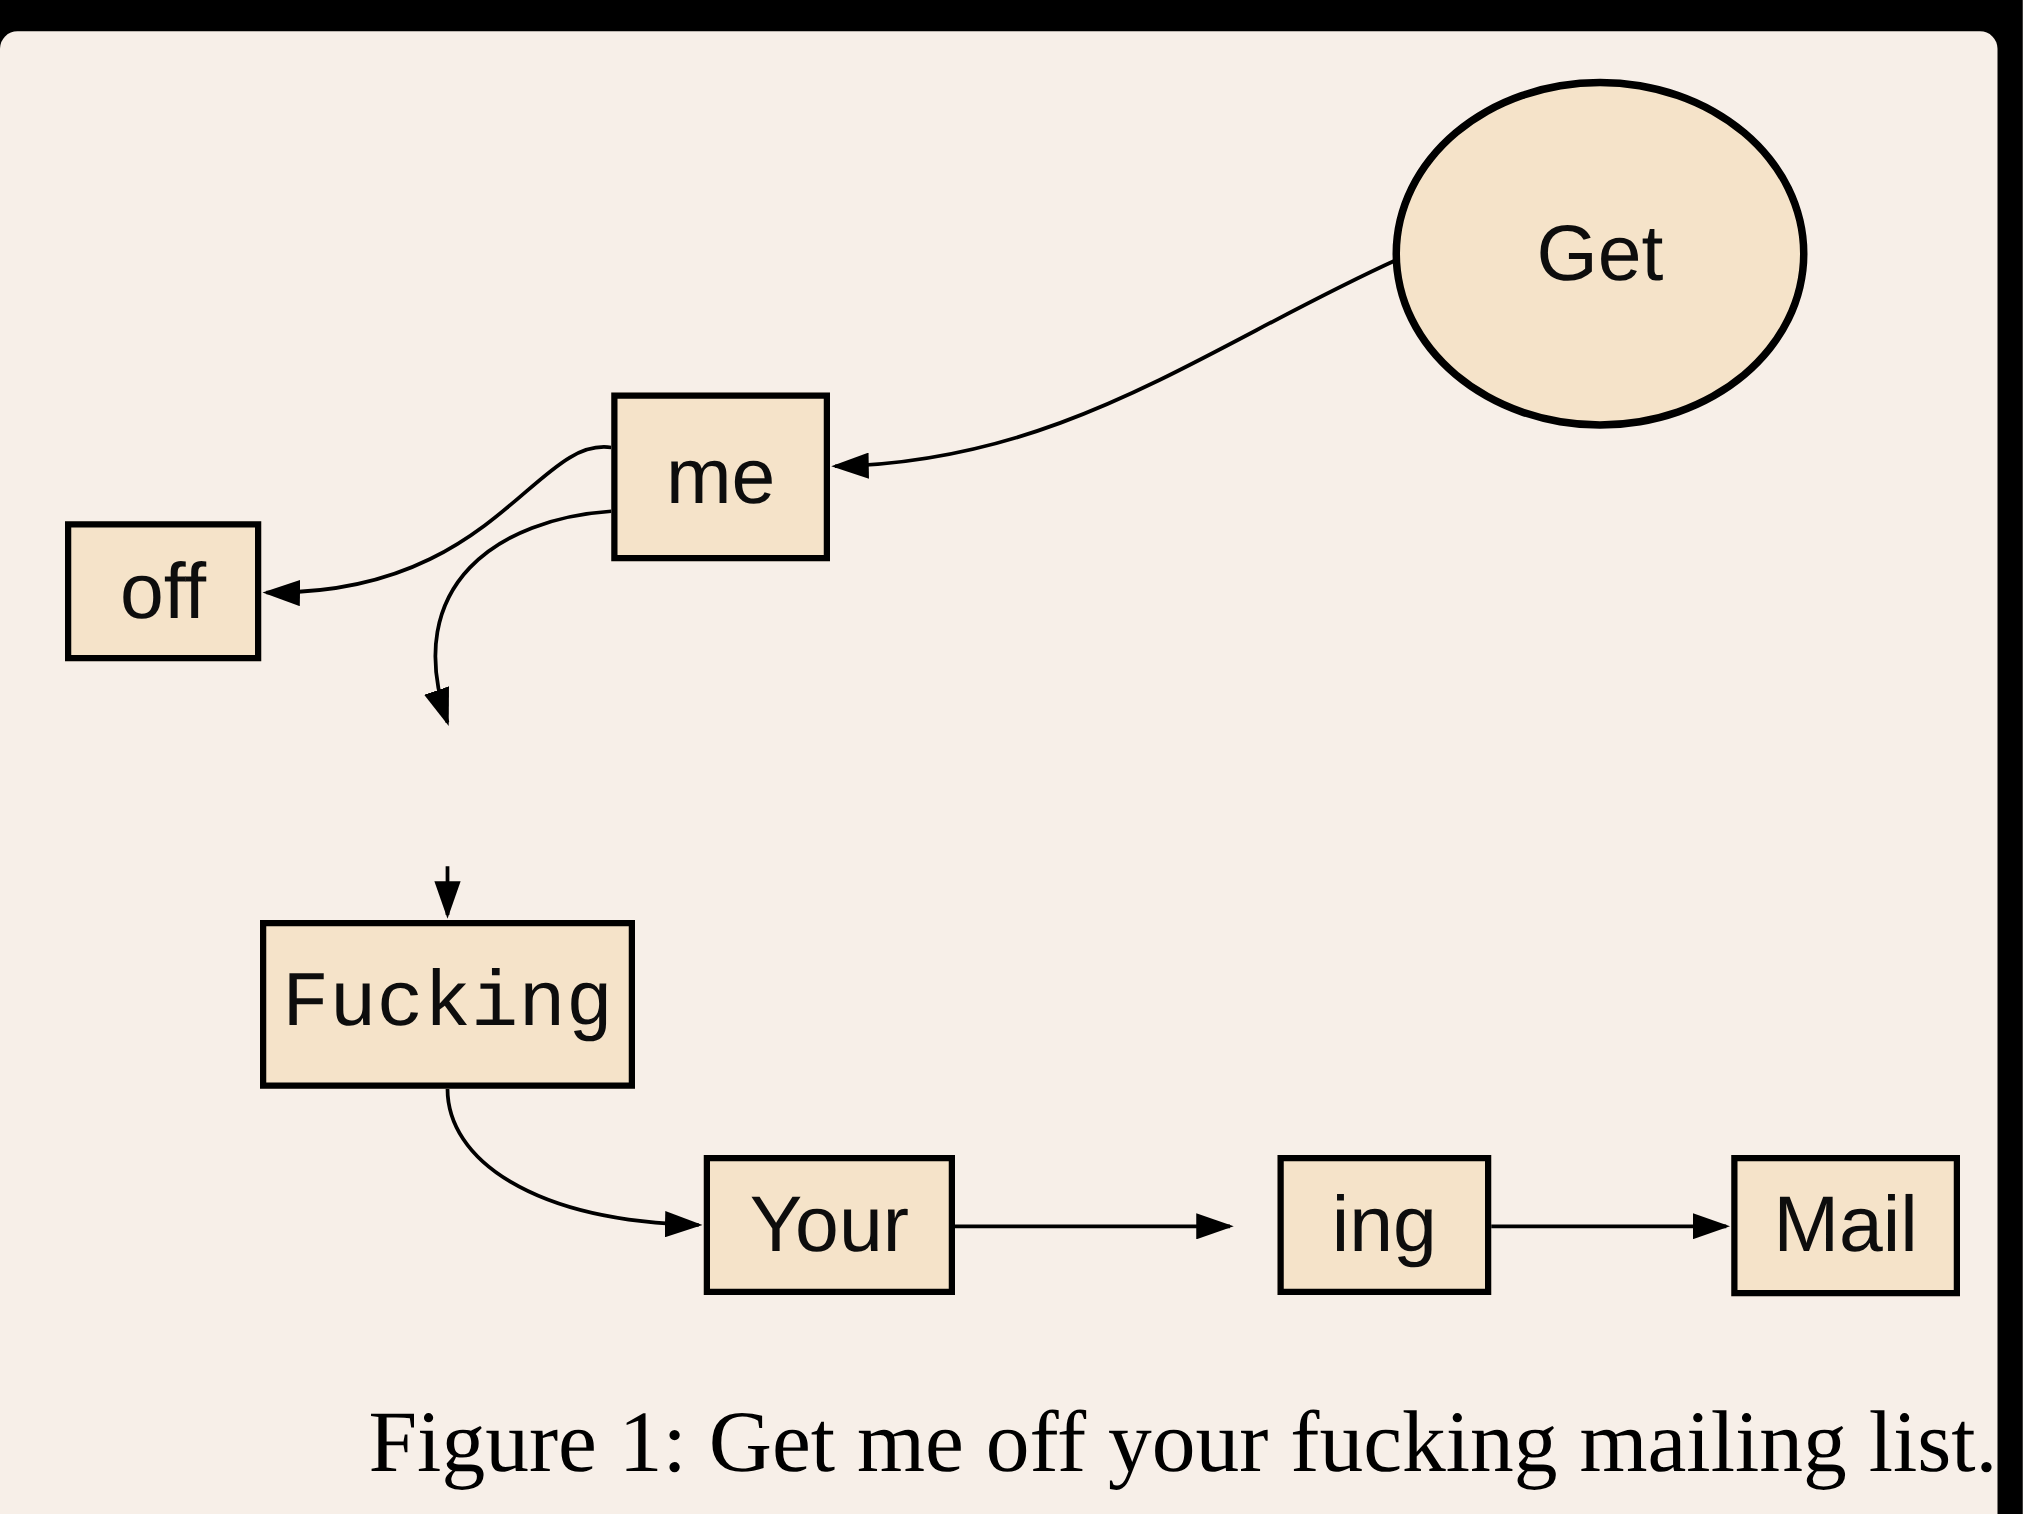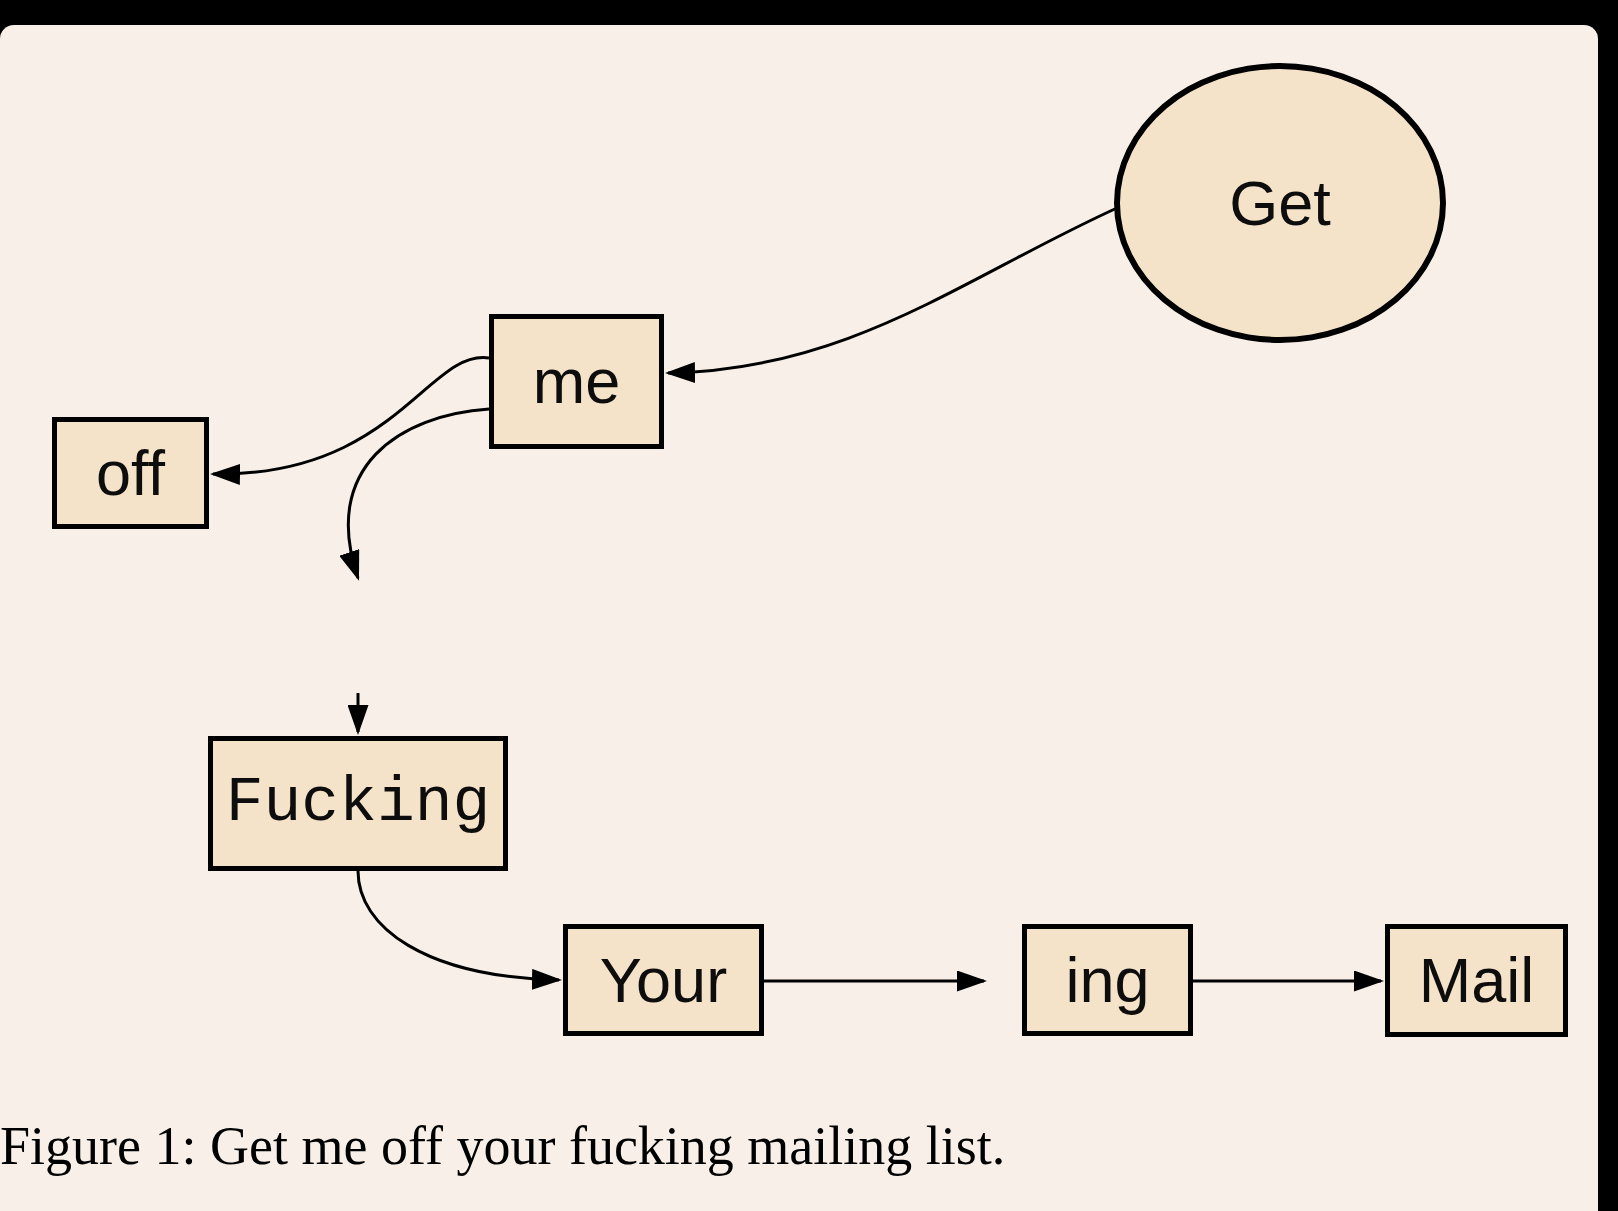--- a/index.html
+++ b/index.html
@@ -38,23 +38,23 @@
   #node-me{left:489px;top:289px;width:175px;height:135px;}
   #node-off{left:52px;top:392px;width:157px;height:112px;}
   #node-your{left:208px;top:557px;width:300px;height:111px;}
   #node-fucking{left:208px;top:711px;width:300px;height:135px;font-family:Liberation Mono, monospace;}
   #node-mail{left:563px;top:899px;width:201px;height:112px;}
   #node-ing{left:1022px;top:899px;width:171px;height:112px;}
   #node-list{left:1385px;top:899px;width:183px;height:113px;}
   .caption{
     position:absolute;
     left:0;right:0;top:1090px;
-    text-align:left;
+    text-align:right;
     font-family:"Liberation Serif","DejaVu Serif",serif;
-    font-size:54px;
+    font-size:70px;
     color:#000;
   }
 </style>
 </head>
 <body>
 
 <div class="canvas">
 
   <svg class="edges" viewBox="0 0 1618 1211" xmlns="http://www.w3.org/2000/svg">
     <defs>

